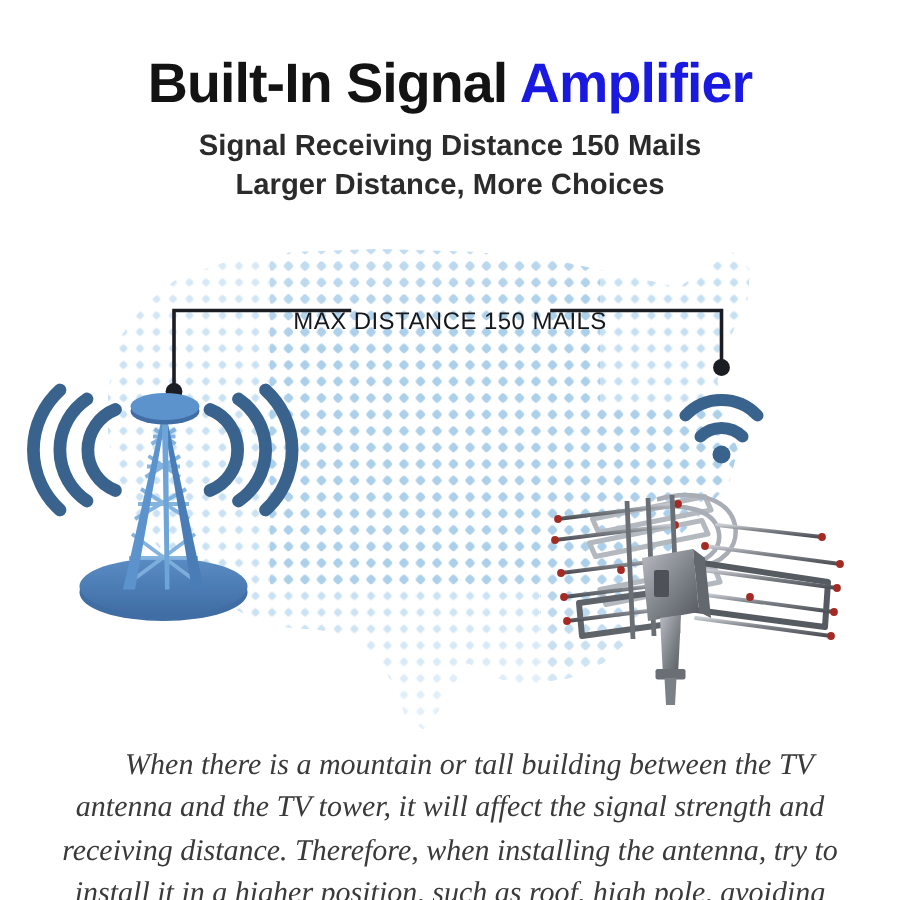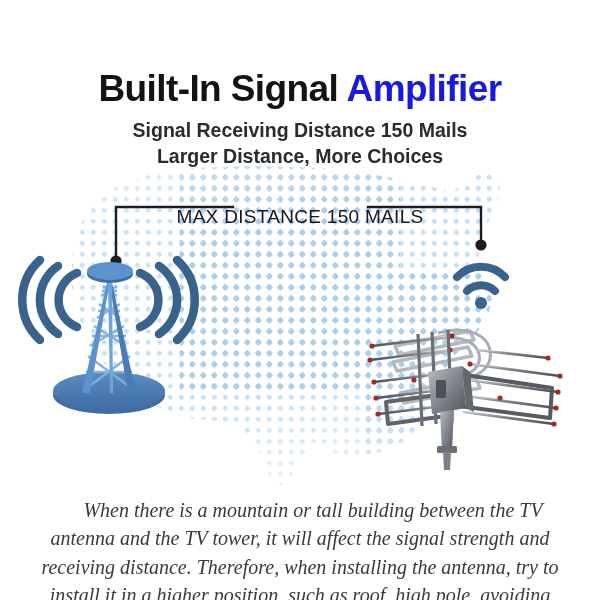--- a/index.html
+++ b/index.html
@@ -15,21 +15,20 @@
     overflow: hidden;
     font-family: "Liberation Sans", sans-serif;
   }
 
   
   #header {
     position: absolute;
     top: 0; left: 0;
     width: 600px;
     text-align: center;
-    margin-top: 33px;
   }
   #title {
     margin: 0;
     padding-top: 36px;
     font-family: "Liberation Sans", sans-serif;
     font-size: 37px;
     font-weight: bold;
     letter-spacing: -0.6px;
     line-height: 1.08;
     color: #131313;
@@ -58,21 +57,21 @@
   #stage svg { display: block; }
 
   
   #callout-label {
     position: absolute;
     top: 206px;
     left: 0;
     width: 600px;
     text-align: center;
     font-family: "Liberation Sans", sans-serif;
-    font-size: 19px;
+    font-size: 16px;
     font-weight: normal;
     letter-spacing: 0.3px;
     color: #17181c;
     white-space: nowrap;
     pointer-events: none;
   }
 
   
   #footnote {
     position: absolute;

